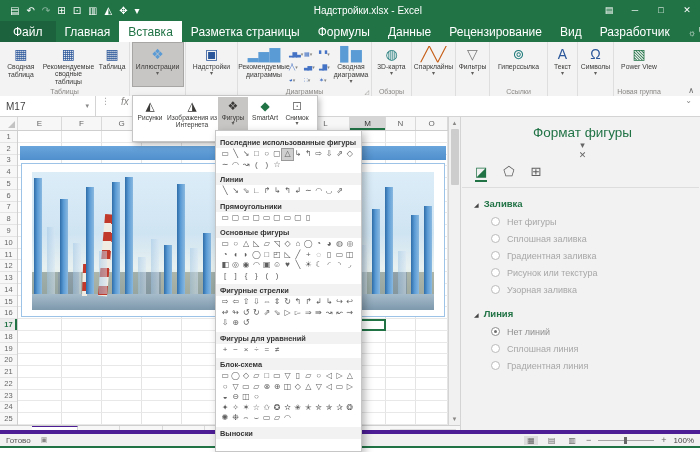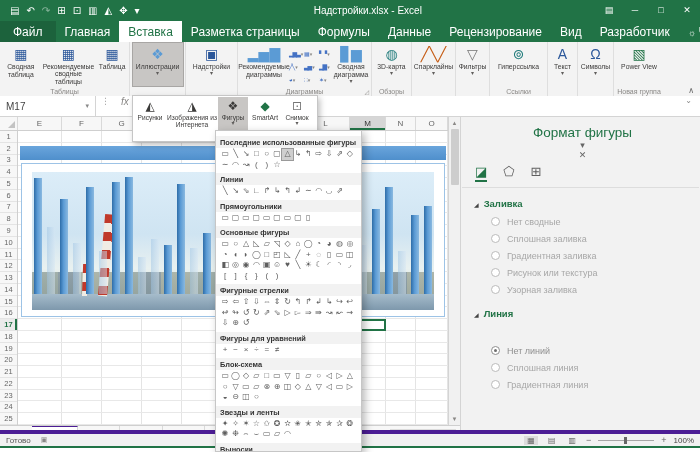--- a/index.html
+++ b/index.html
@@ -116,21 +116,21 @@
   .ptools{display:flex;gap:16px;padding:4px 0 5px 14px;font-size:13px;color:#217346;}
   .ptool{padding-bottom:1px;}
   .ptool.sel{border-bottom:2px solid #217346;}
   .pt-fill::before{content:"◪";}
   .pt-effects::before{content:"⬠";color:#5f5f5f;}
   .pt-size::before{content:"⊞";color:#5f5f5f;}
   .pdiv{border-top:1px solid #ddd;margin:0 1px;}
   .psec{display:flex;align-items:center;gap:5px;color:#217346;font-weight:bold;font-size:9.5px;padding:10px 0 4px 13px;}
   .tri::before{content:"◢";font-size:6px;color:#444;}
   .opt{display:flex;align-items:center;gap:7px;padding:3.5px 0 3.5px 30px;color:#a7a7a7;}
-  .opt.darker{color:#8f8f8f;margin-top:19px;}
+  .opt.darker{color:#8f8f8f;}
   .radio{width:9px;height:9px;border:1px solid #bbb;border-radius:50%;background:#fff;box-sizing:border-box;position:relative;flex:none;}
   .radio.on{border-color:#8f8f8f;}
   .radio.on::after{content:"";position:absolute;left:2px;top:2px;width:3px;height:3px;border-radius:50%;background:#6f6f6f;}
 
   
   .ilmenu{position:absolute;left:132px;top:95px;width:182px;height:43px;background:#fff;border:1px solid #c6c6c6;box-shadow:2px 3px 6px rgba(0,0,0,.25);display:flex;z-index:40;padding:1px;box-sizing:content-box;}
   .ilitem{flex:1;display:flex;flex-direction:column;align-items:center;font-size:6.6px;color:#3b3a39;text-align:center;line-height:1.12;padding-top:3px;}
   .ilitem .iicon{font-size:12px;height:14px;line-height:13px;}
   .ilitem.pressed{background:#c8c6c4;}
 
@@ -422,21 +422,21 @@
       <span class="ptool pt-size"></span>
     </div>
     <div class="pdiv"></div>
 
     <div class="psec">
       <span class="tri"></span>
       <span>Заливка</span>
     </div>
     <div class="opt">
         <i class="radio"></i>
-        <span>Нет сводные</span>
+        <span>Нет фигуры</span>
       </div>
     <div class="opt">
         <i class="radio"></i>
         <span>Сплошная заливка</span>
       </div>
     <div class="opt">
         <i class="radio"></i>
         <span>Градиентная заливка</span>
       </div>
     <div class="opt">
@@ -670,21 +670,20 @@
         <span class="shp">△</span>
         <span class="shp">▽</span>
         <span class="shp">◁</span>
         <span class="shp">▭</span>
         <span class="shp">▷</span>
         <span class="shp">◒</span>
         <span class="shp">⊖</span>
         <span class="shp">◫</span>
         <span class="shp">○</span>
       </div>
-    <div class="shead">Звезды и ленты</div>
     <div class="sitems">
         <span class="shp">✦</span>
         <span class="shp">✧</span>
         <span class="shp">✶</span>
         <span class="shp">☆</span>
         <span class="shp">✩</span>
         <span class="shp">✪</span>
         <span class="shp">✫</span>
         <span class="shp">✬</span>
         <span class="shp">✭</span>

